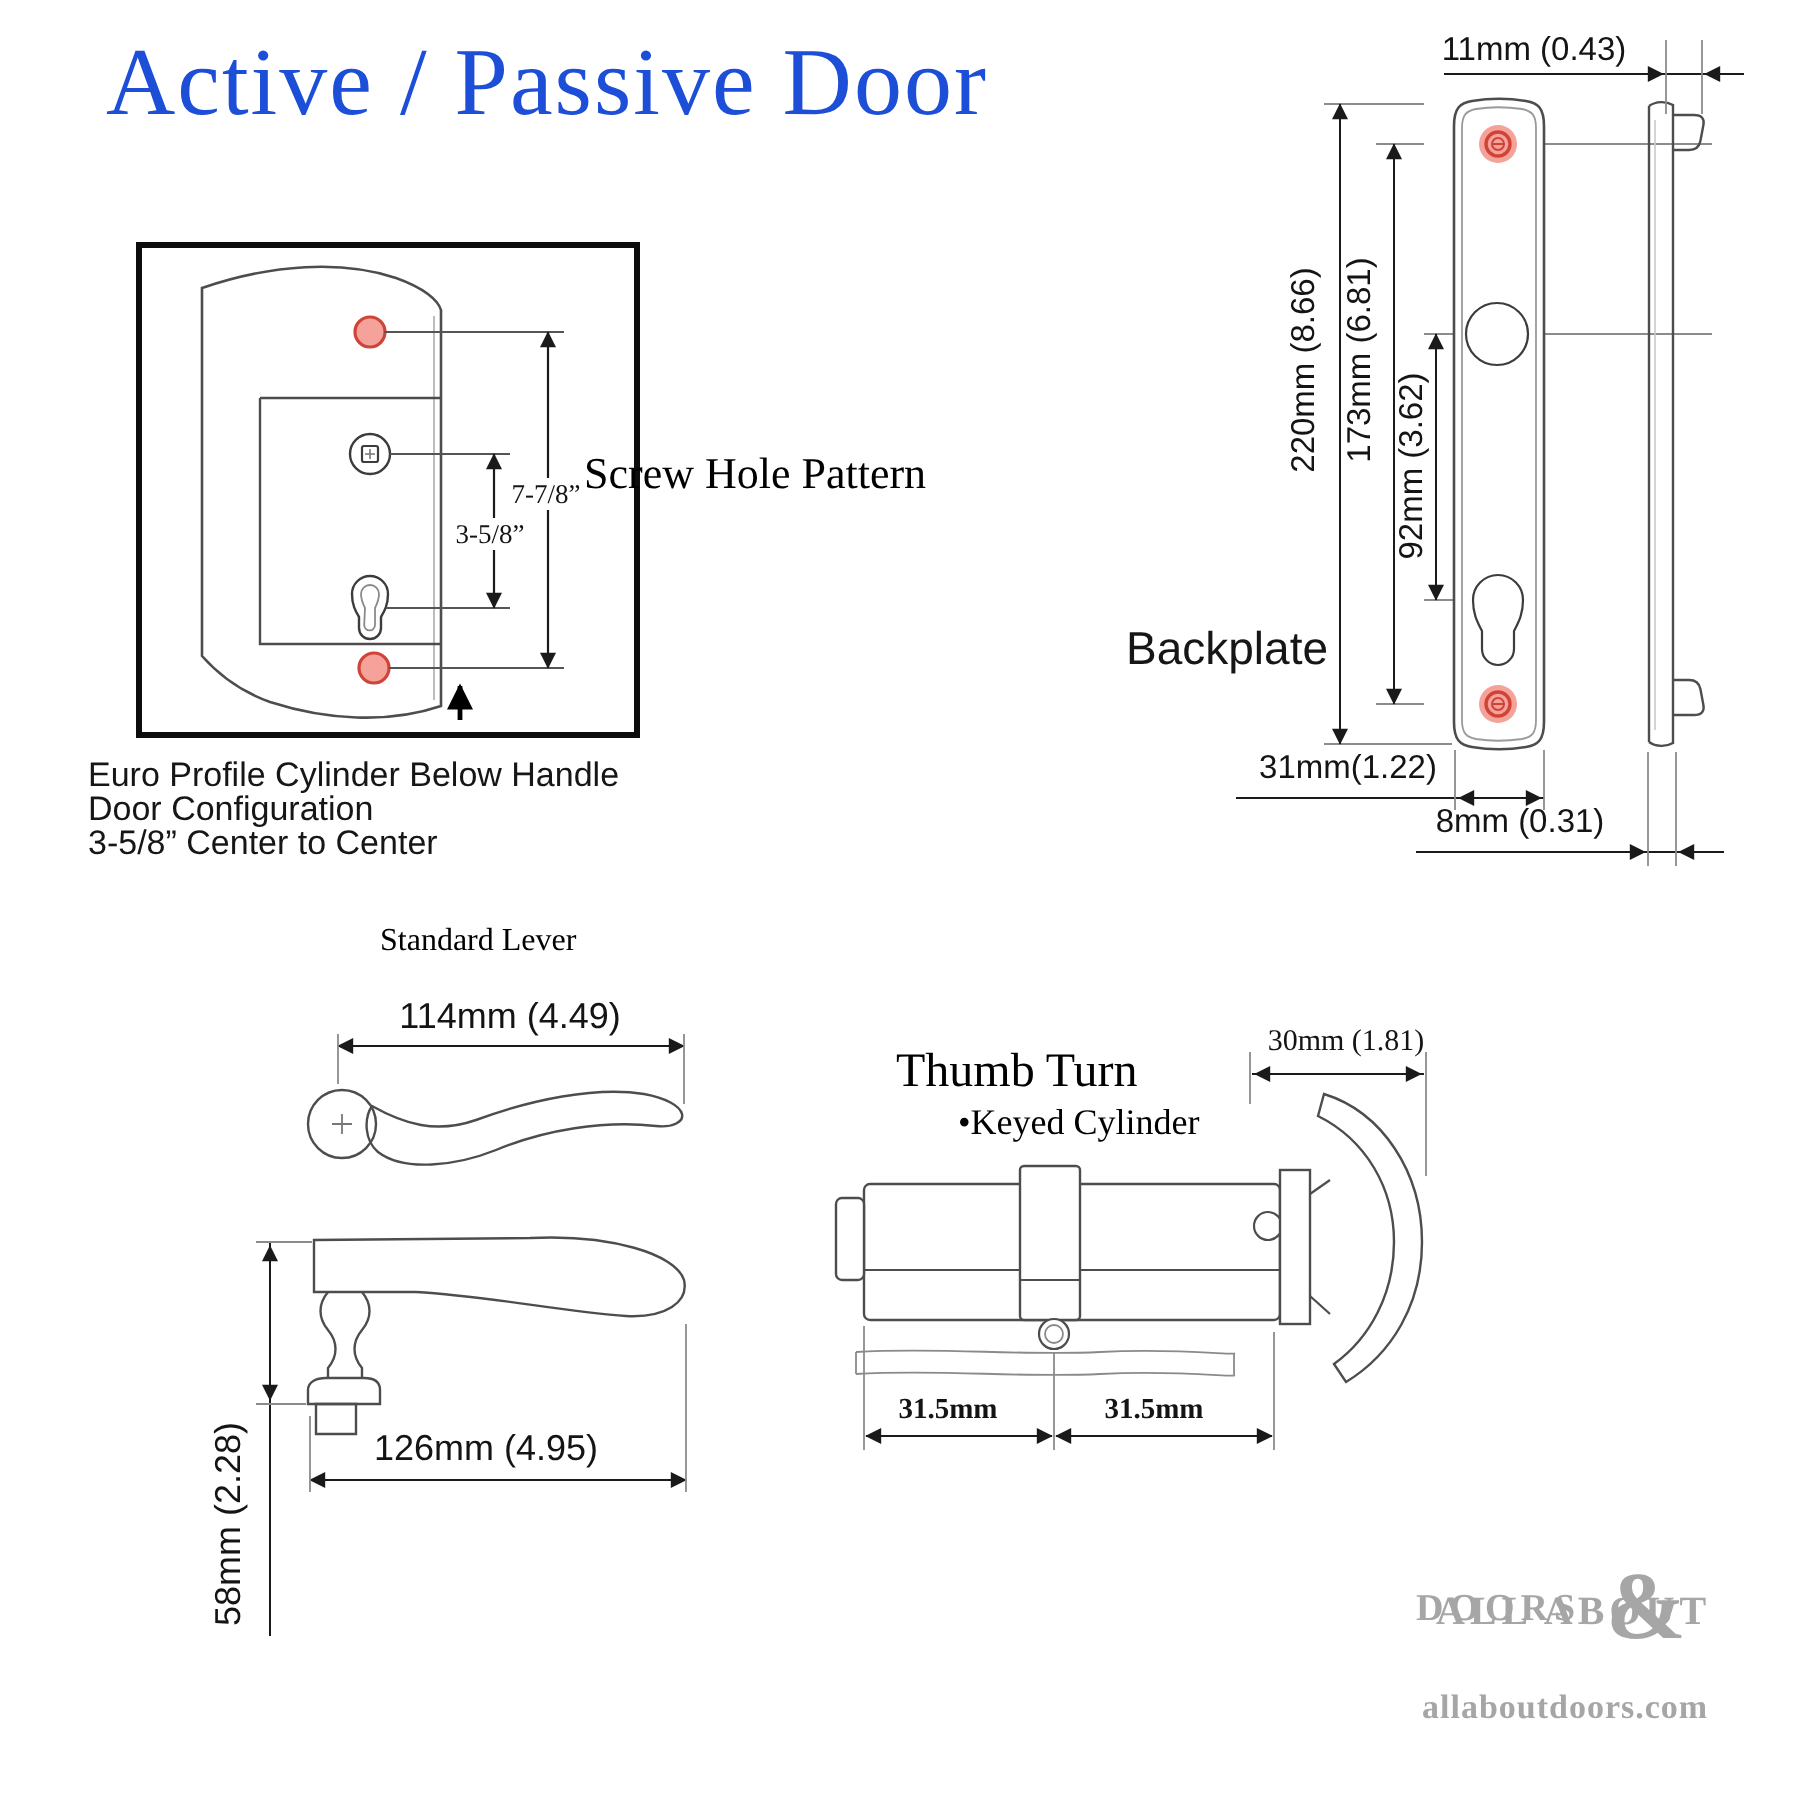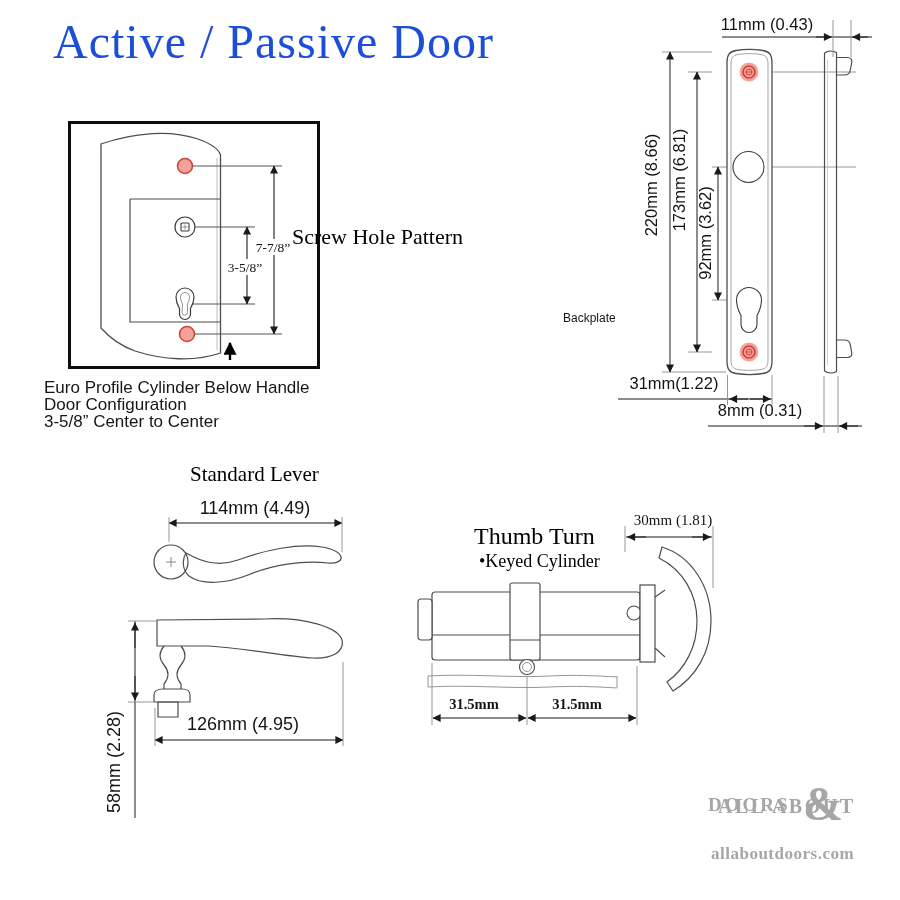--- a/index.html
+++ b/index.html
@@ -2,22 +2,22 @@
 <html><head>
 <meta charset="utf-8">
 <style>
   html,body{margin:0;padding:0;background:#fff;}
   #canvas{position:relative;width:900px;height:900px;background:#fff;overflow:hidden;
           font-family:"Liberation Sans",sans-serif;color:#111;}
   .abs{position:absolute;}
   .title{font-family:"Liberation Serif",serif;font-size:48px;letter-spacing:1px;color:#1d4ed8;white-space:nowrap;}
   .caption{font-family:"Liberation Serif",serif;font-size:22px;color:#000;white-space:nowrap;}
   .config{font-size:17px;line-height:16.8px;color:#161616;white-space:nowrap;}
-  .bp-label{font-size:12px;color:#161616;white-space:nowrap;}
-  .lever-title{font-family:"Liberation Serif",serif;font-size:21px;color:#000;white-space:nowrap;}
+  .bp-label{font-size:23px;color:#161616;white-space:nowrap;}
+  .lever-title{font-family:"Liberation Serif",serif;font-size:16px;color:#000;white-space:nowrap;}
   .tt-title{font-family:"Liberation Serif",serif;font-size:24px;color:#000;white-space:nowrap;}
   .tt-sub{font-family:"Liberation Serif",serif;font-size:18px;color:#000;white-space:nowrap;}
   .box{border:3px solid #0d0d0d;background:#fff;margin-left:22px;}
   svg{display:block;}
   svg text{fill:#141414;}
   .t-ds{font-family:"Liberation Sans",sans-serif;font-size:16.5px;}
   .t-ds18{font-family:"Liberation Sans",sans-serif;font-size:18px;}
   .t-sf13{font-family:"Liberation Serif",serif;font-size:13.5px;}
   .t-sf15{font-family:"Liberation Serif",serif;font-size:15px;}
   .t-sfb{font-family:"Liberation Serif",serif;font-size:14.5px;font-weight:bold;}
@@ -179,21 +179,21 @@
     <path d="M 65 250 H 253" stroke="#1a1a1a" stroke-width="1" fill="none" marker-start="url(#aC)" marker-end="url(#aC)"></path>
     <path d="M 65 218 V 256 M 253 172 V 256" stroke="#8c8c8c" stroke-width="0.9"></path>
 
     <path d="M 45 131 V 328" stroke="#1a1a1a" stroke-width="1"></path>
     <path d="M 45 158 V 133" stroke="#1a1a1a" stroke-width="1" marker-end="url(#aC)"></path>
     <path d="M 45 186 V 210" stroke="#1a1a1a" stroke-width="1" marker-end="url(#aC)"></path>
     <path d="M 38 131 H 66 M 38 212 H 63" stroke="#8c8c8c" stroke-width="0.9"></path>
     <text x="30" y="272" text-anchor="middle" class="t-ds18" transform="rotate(-90 30 272)">58mm (2.28)</text>
   </svg>
 
-  <div class="abs tt-title" style="left:474px;top:523px;">Thumb Turn</div>
+  <div class="abs tt-title" style="left:448px;top:523px;">Thumb Turn</div>
   <div class="abs tt-sub" style="left:479px;top:551px;">•Keyed Cylinder</div>
 
   <svg class="abs" style="left:410px;top:500px;" width="320" height="250" viewBox="0 0 320 250">
     <defs>
       <marker id="aD" viewBox="0 0 10 10" refX="9.5" refY="5" markerWidth="10" markerHeight="8" orient="auto-start-reverse" markerUnits="userSpaceOnUse">
         <path d="M0 0 L10 5 L0 10 Z" fill="#1a1a1a"></path>
       </marker>
     </defs>
 
     <text x="263" y="25" text-anchor="middle" class="t-sf15">30mm (1.81)</text>

